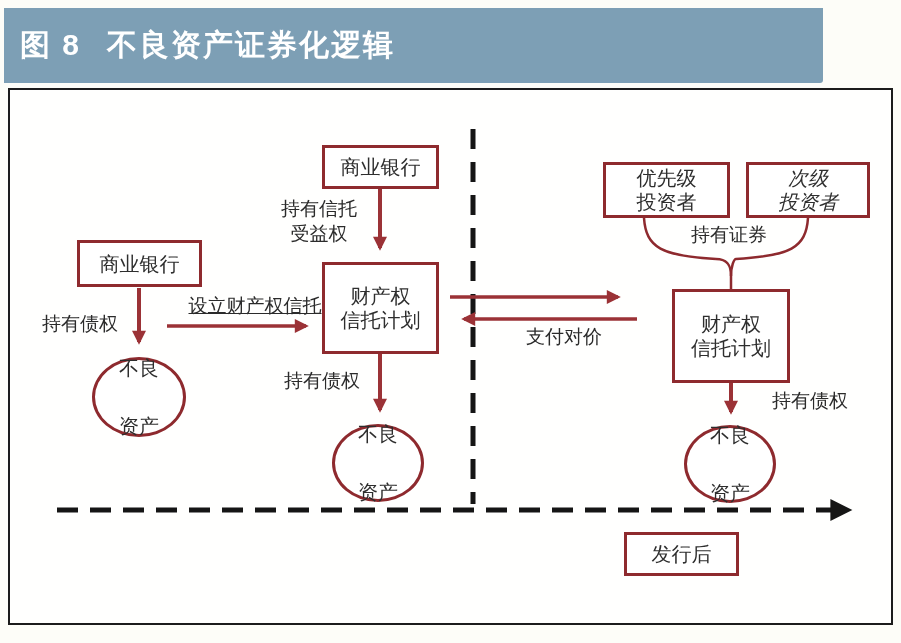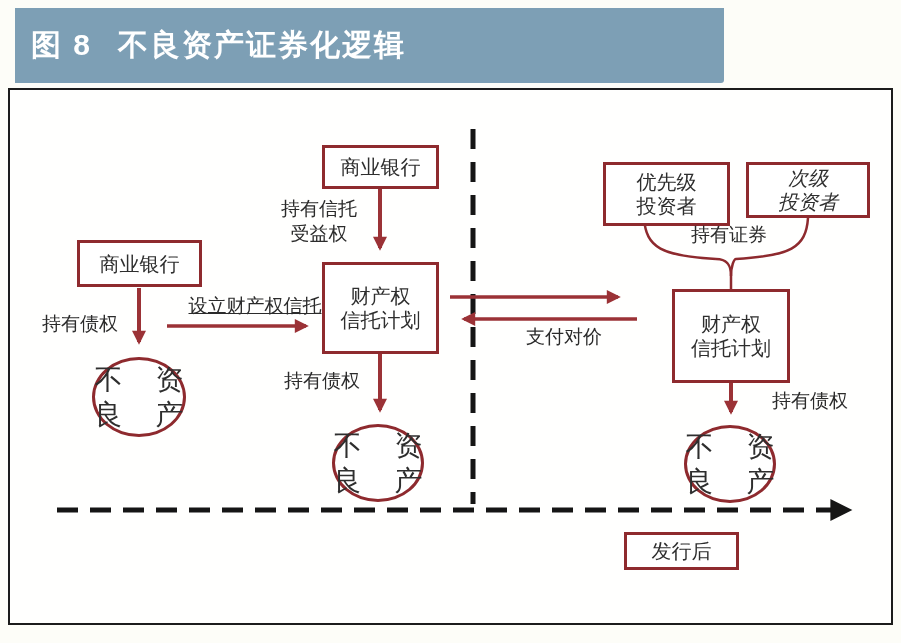--- a/index.html
+++ b/index.html
@@ -9,69 +9,68 @@
     --ink:#2e2e2e;
     --line:#151515;
   }
   *{margin:0;padding:0;box-sizing:border-box;}
   html,body{background:#fdfdf8;}
   body{
     width:901px;height:643px;position:relative;overflow:hidden;
     font-family:"Liberation Sans","DejaVu Sans",sans-serif;
   }
   .header{
-    position:absolute;left:4px;top:8px;width:709px;height:75px;
+    position:absolute;left:4px;top:8px;width:819px;height:75px;
     background:var(--header-bg);color:#fff;display:flex;align-items:center;
     font-size:30px;font-weight:bold;padding-left:16px;letter-spacing:2px;
     border-radius:0 0 3px 0;
-    margin-left:11px;
   }
   .header .fig{margin-right:26px;}
   .frame{
     position:absolute;left:8px;top:88px;width:885px;height:537px;
     background:#fffffe;border:2px solid #1c1c1c;
   }
   svg.overlay{position:absolute;left:0;top:0;width:881px;height:533px;}
   .box{
     position:absolute;border:3px solid var(--red);background:#fff;
     display:flex;flex-direction:column;align-items:center;justify-content:center;
     font-size:20px;color:var(--ink);line-height:1.2;text-align:center;
   }
   .circle{
     position:absolute;border:3px solid var(--red);background:#fff;border-radius:50%;
-    display:flex;flex-direction:row;align-items:center;justify-content:center;
-    font-size:28px;color:var(--ink);line-height:1.25;text-align:center;gap:33px;
+    display:flex;flex-direction:column;align-items:center;justify-content:center;
+    font-size:20px;color:var(--ink);line-height:1.25;text-align:center;gap:33px;
   }
   .lbl{
     position:absolute;font-size:19px;color:#2b2b2b;text-align:center;line-height:1.3;
   }
   
   .box.bank-left{left:67px;top:150px;width:125px;height:47px;}
   .lbl.hold-claims-left{left:14px;top:222px;width:112px;}
   .circle.npa-left{left:82px;top:267px;width:94px;height:80px;}
   .lbl.setup-trust{left:164px;top:204px;width:162px;text-decoration:underline;}
   
   .box.bank-mid{left:312px;top:55px;width:117px;height:44px;}
   .lbl.benefit{left:256px;top:107px;width:106px;}
   .box.trust-mid{left:312px;top:172px;width:117px;height:92px;}
   .lbl.hold-claims-mid{left:262px;top:279px;width:100px;}
   .circle.npa-mid{left:322px;top:334px;width:92px;height:78px;}
   
   .lbl.issue-abs{left:460px;top:170px;width:196px;}
   .lbl.pay{left:498px;top:235px;width:112px;}
   
-  .box.senior{left:593px;top:72px;width:127px;height:64px;}
+  .box.senior{left:593px;top:72px;width:127px;height:56px;}
   .box.junior{left:736px;top:72px;width:124px;height:56px;font-style:italic;}
   .lbl.hold-sec{left:666px;top:133px;width:106px;}
   .box.trust-right{left:662px;top:199px;width:118px;height:94px;}
   .lbl.hold-claims-right{left:752px;top:299px;width:96px;}
   .circle.npa-right{left:674px;top:335px;width:92px;height:78px;}
   
   .box.before{left:227px;top:442px;width:113px;height:44px;border-width:3px;}
-  .box.after{left:614px;top:442px;width:115px;height:38px;border-width:3px;}
+  .box.after{left:614px;top:442px;width:115px;height:44px;border-width:3px;}
 </style>
 </head>
 <body>
 
 <div class="header">
   <span class="fig">图 8</span>
   <span>不良资产证券化逻辑</span>
 </div>
 
 <div class="frame">

